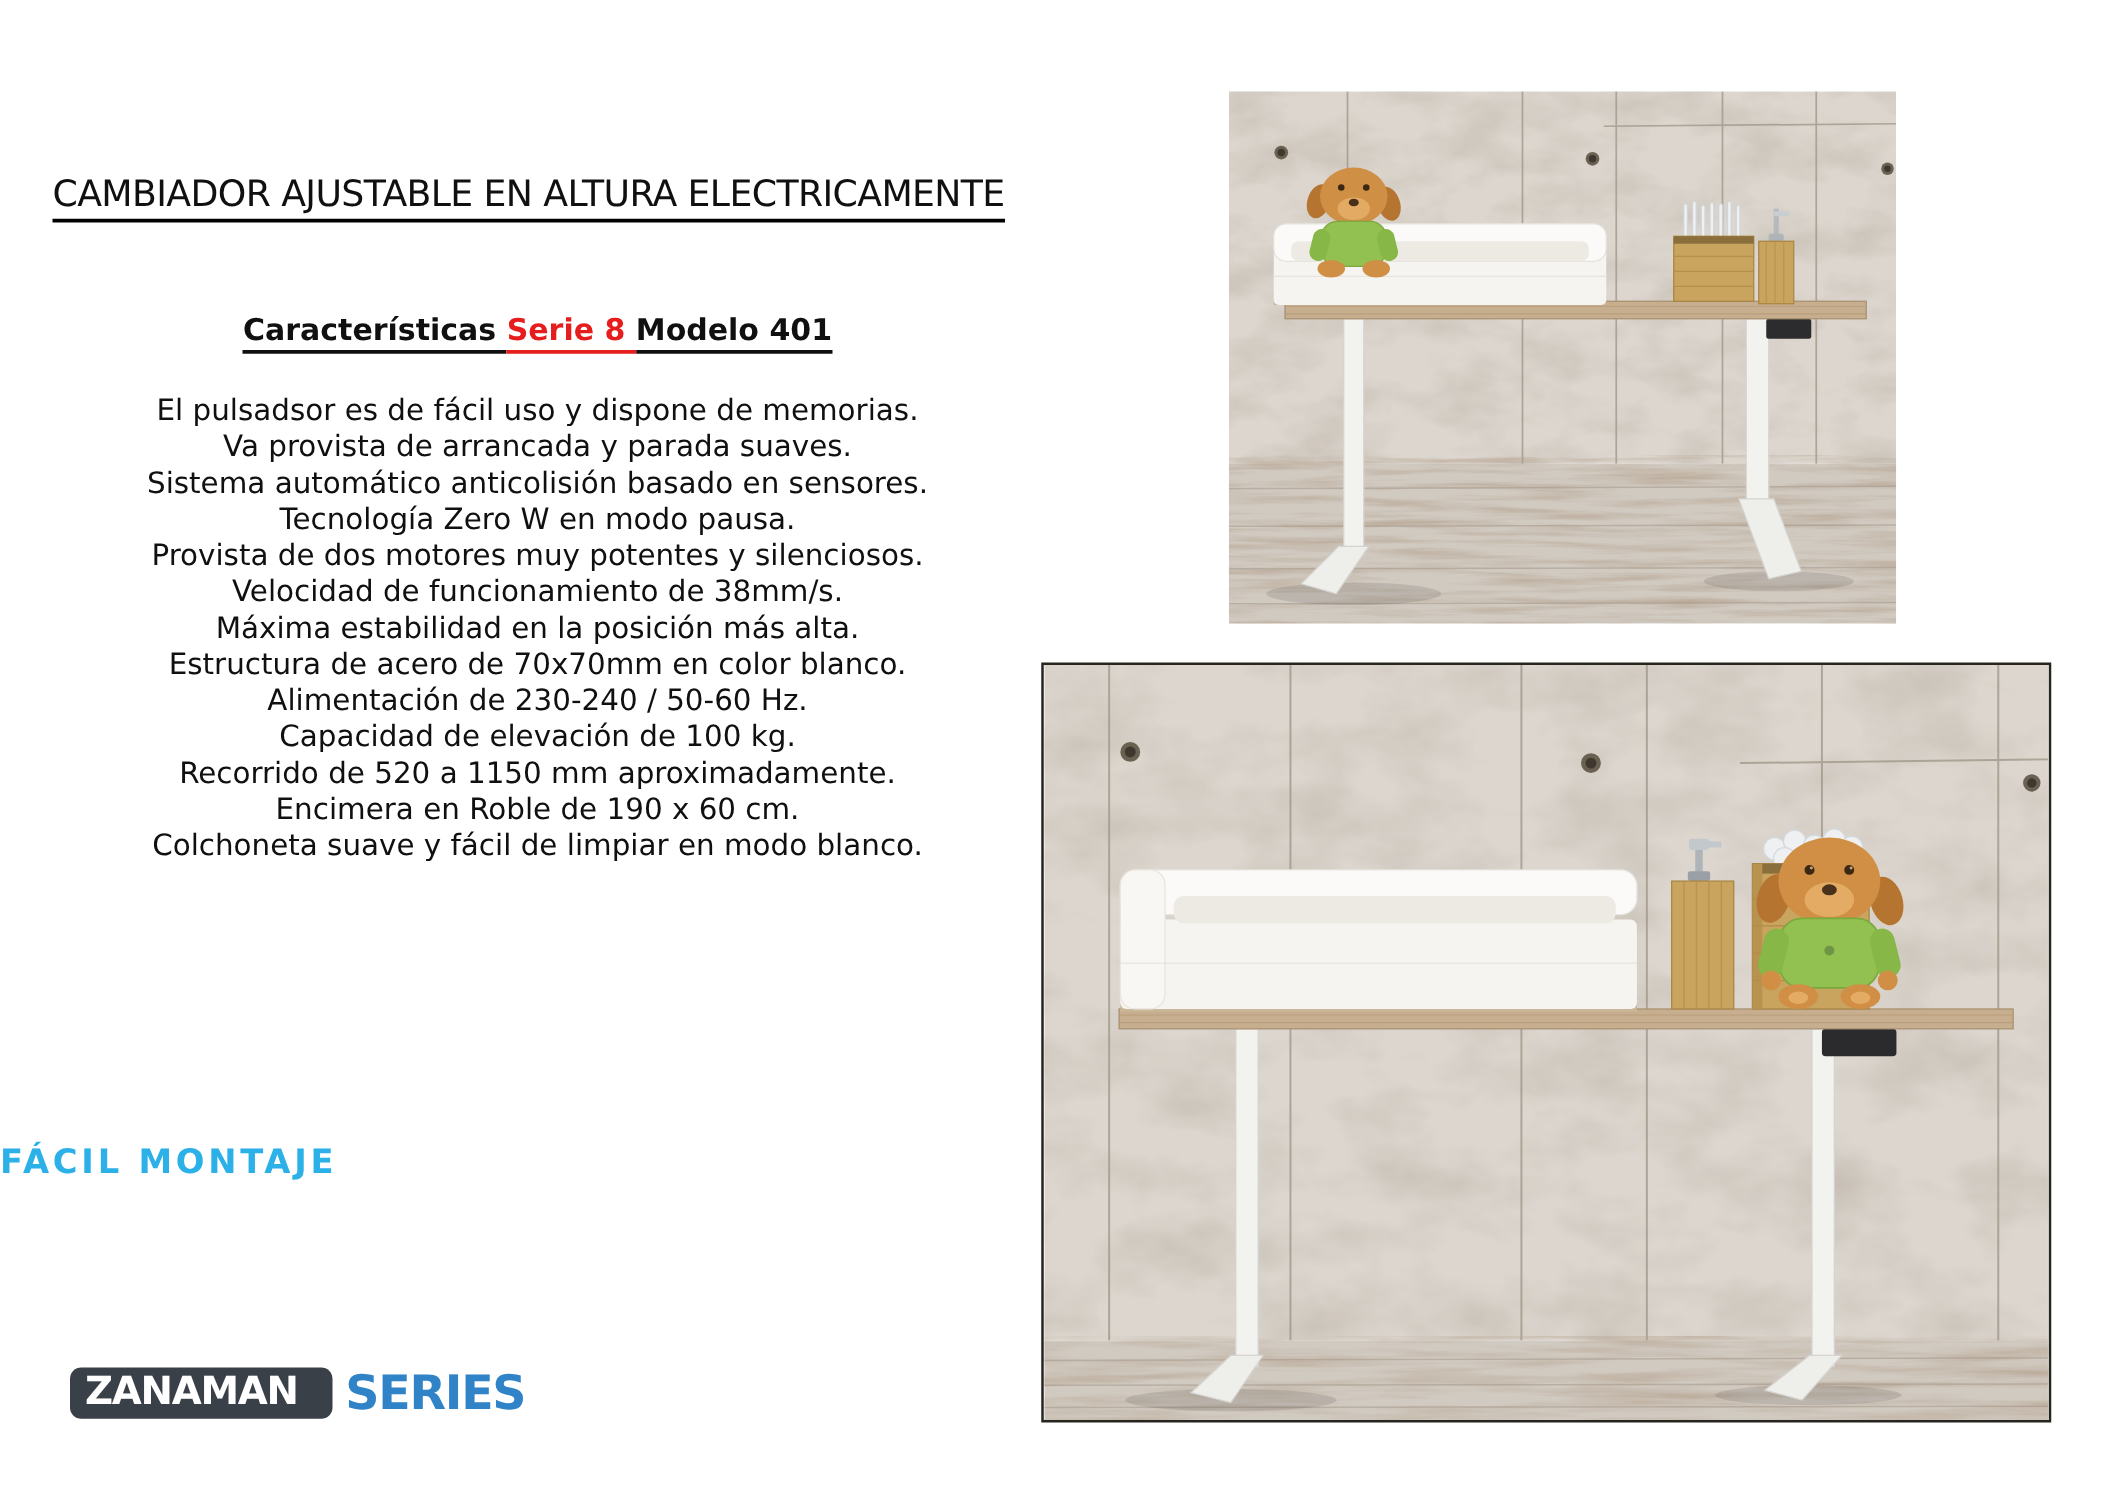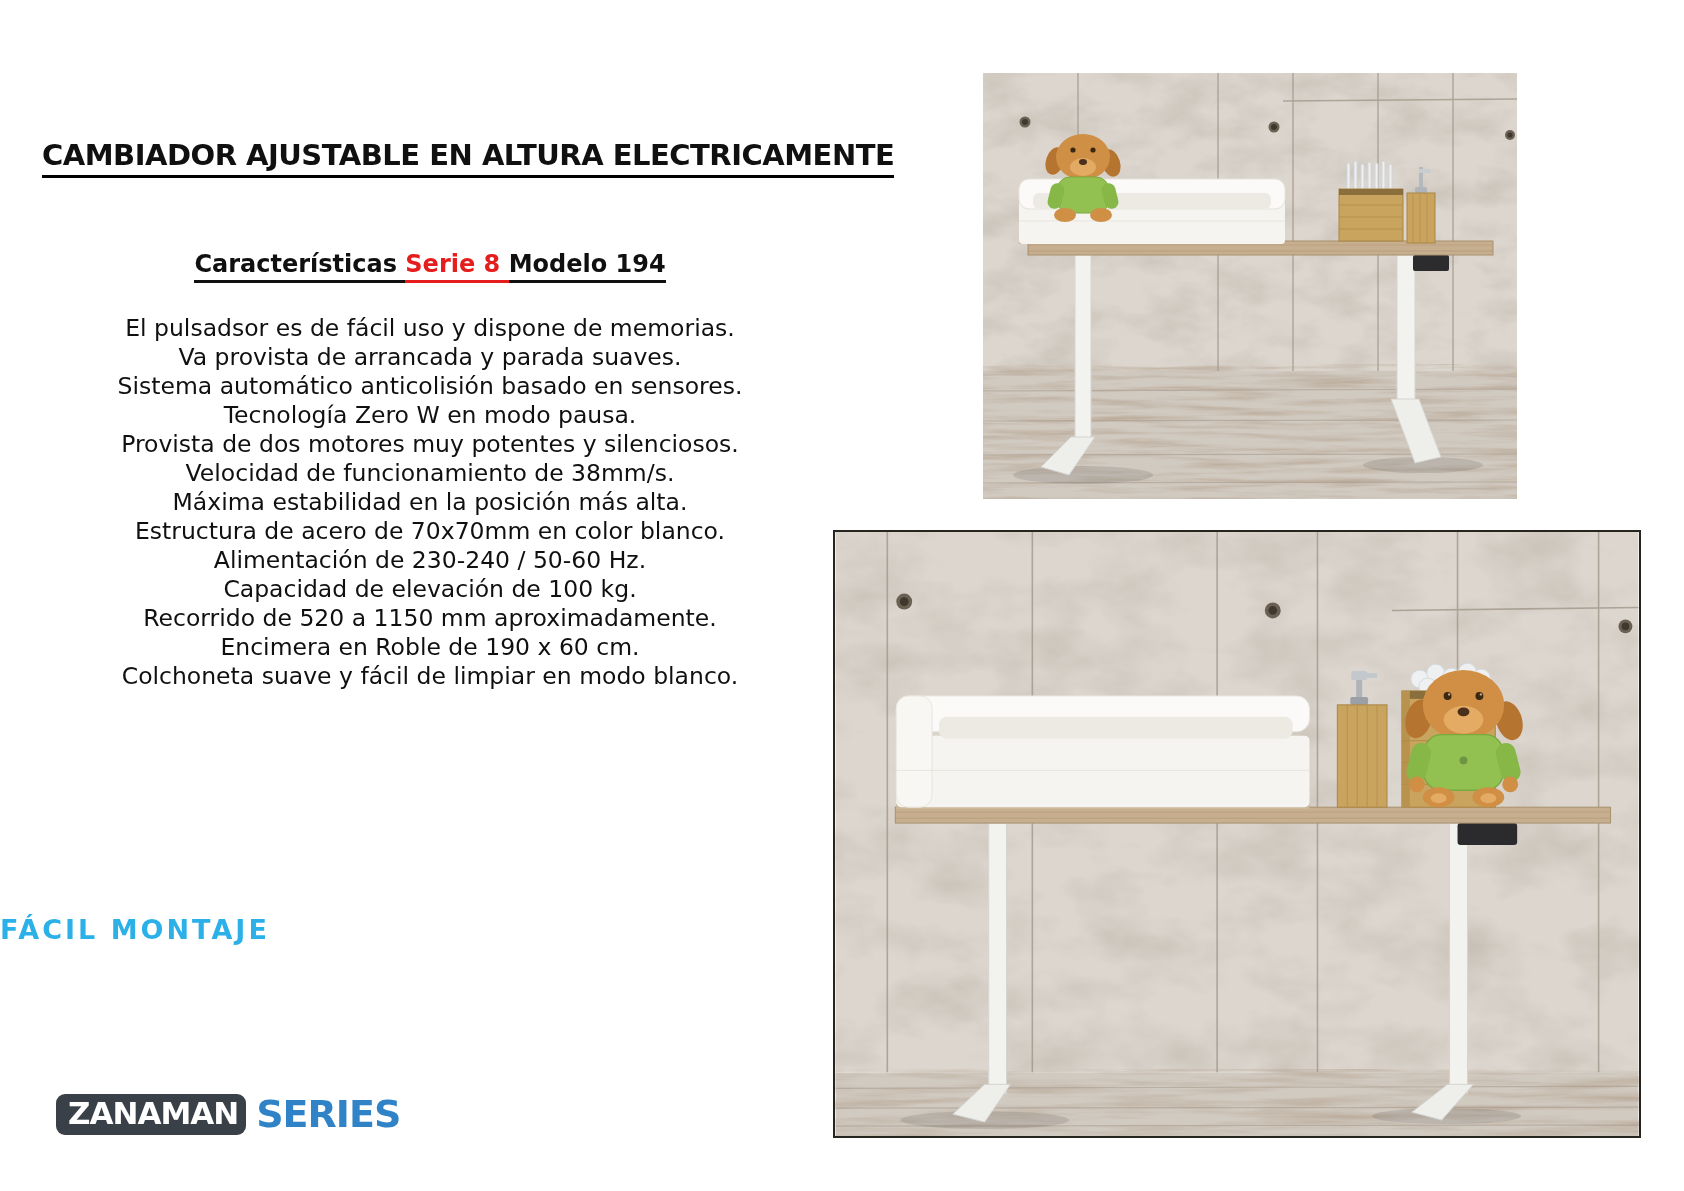--- a/index.html
+++ b/index.html
@@ -3,53 +3,53 @@
 <meta charset="utf-8">
 <style>
   html,body{margin:0;padding:0;}
   body{
     width:1684px;height:1191px;position:relative;overflow:hidden;background:#ffffff;
     font-family:"DejaVu Sans","Liberation Sans",sans-serif;color:var(--text,#101010);
   }
   .left-col{position:absolute;left:0;top:0;width:860px;height:1191px;}
   .page-title{
     position:absolute;left:42px;top:138px;display:inline-block;
-    font-size:29px;font-weight:bold;letter-spacing:-0.5px;white-space:nowrap;
+    font-size:29px;font-weight:normal;letter-spacing:-0.5px;white-space:nowrap;
     border-bottom:3px solid #000;padding-bottom:3px;
   }
   .subtitle{position:absolute;top:250px;left:0;width:100%;text-align:center;
     font-size:24px;font-weight:bold;white-space:nowrap;}
   .subtitle span{border-bottom:3px solid currentColor;padding-bottom:2px;}
   .subtitle .hl{color:var(--highlight_red,#e51d1d);}
   .features{position:absolute;top:291px;left:0;width:100%;text-align:center;
     font-size:23.5px;line-height:29px;color:#101010;margin-top:23px;}
   .easy{position:absolute;top:914px;left:0;width:100%;text-align:left;
     font-size:27px;font-weight:bold;letter-spacing:3px;color:var(--accent_cyan,#2bb0e8);
     white-space:nowrap;}
   .logo{position:absolute;left:56px;top:1092px;display:flex;align-items:center;}
   .logo-badge{
     background:var(--logo_box,#3a4047);color:#fff;border-radius:9px;
-    padding:2px 8px 5px 12px;font-size:31px;font-weight:bold;letter-spacing:-1px;
+    padding:2px 28px 5px 12px;font-size:31px;font-weight:bold;letter-spacing:-1px;
     line-height:34px;
   }
   .logo-series{color:var(--logo_blue,#2f83c6);font-size:38px;font-weight:bold;
     letter-spacing:-1px;margin-left:10px;}
   .photo{position:absolute;overflow:hidden;}
   .photo-top{left:983px;top:73px;width:534px;height:426px;}
   .photo-bottom{left:833px;top:530px;width:808px;height:608px;
     border:2px solid #26251f;box-sizing:border-box;}
   .photo svg{display:block;width:100%;height:100%;}
 </style>
 </head>
 <body>
 
 <div class="left-col">
   <div class="page-title">CAMBIADOR AJUSTABLE EN ALTURA ELECTRICAMENTE</div>
 
-  <div class="subtitle"><span>Características </span><span class="hl">Serie 8 </span><span>Modelo 194</span></div>
+  <div class="subtitle"><span>Características </span><span class="hl">Serie 8 </span><span>Modelo 401</span></div>
 
   <div class="features">
     <div>El pulsadsor es de fácil uso y dispone de memorias.</div>
     <div>Va provista de arrancada y parada suaves.</div>
     <div>Sistema automático anticolisión basado en sensores.</div>
     <div>Tecnología Zero W en modo pausa.</div>
     <div>Provista de dos motores muy potentes y silenciosos.</div>
     <div>Velocidad de funcionamiento de 38mm/s.</div>
     <div>Máxima estabilidad en la posición más alta.</div>
     <div>Estructura de acero de 70x70mm en color blanco.</div>

